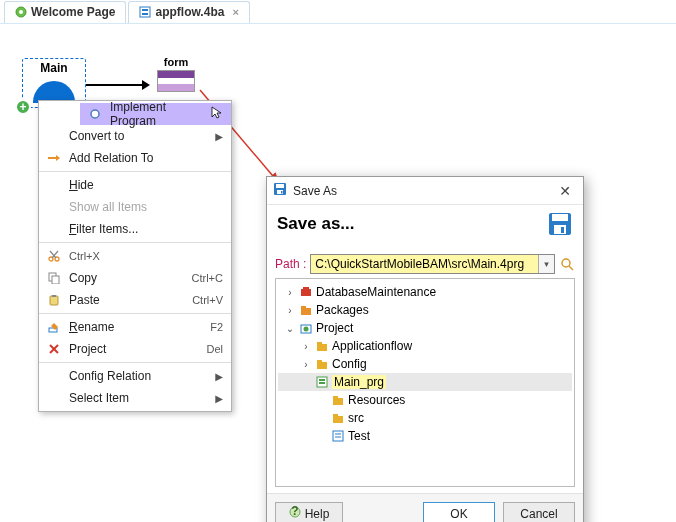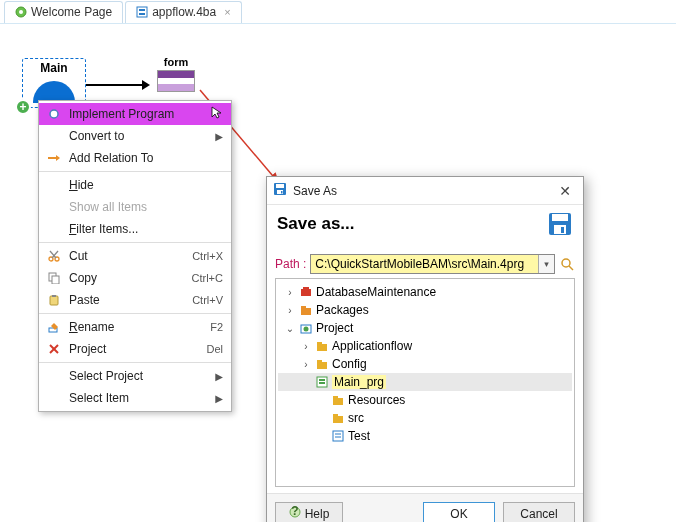--- a/index.html
+++ b/index.html
@@ -1,20 +1,20 @@
 <!DOCTYPE html>
 <html><head>
 <meta charset="utf-8">
 <style>
   * { box-sizing: border-box; margin: 0; padding: 0; font-family: "Segoe UI", Tahoma, sans-serif; font-size: 12px; }
   body { width: 676px; height: 522px; background: #fff; position: relative; overflow: hidden; }
 
   
   .tabbar { display: flex; align-items: center; height: 24px; background: #fff; border-bottom: 1px solid #d4e8f5; padding-left: 4px; gap: 2px; }
-  .tab { display: flex; align-items: center; gap: 4px; padding: 2px 10px; background: #fff; border: 1px solid #c8dcec; border-bottom: none; border-radius: 3px 3px 0 0; height: 22px; color: #333; }
+  .tab { display: flex; align-items: center; gap: 4px; padding: 2px 10px; background: #fff; border: 1px solid #c8dcec; border-bottom: none; border-radius: 3px 3px 0 0; height: 22px; color: #333; font-weight: bold; }
   .tab.active { background: #fff; }
   .tab-icon { width: 12px; height: 12px; display: inline-flex; align-items: center; justify-content: center; }
   .tab-close { color: #999; font-size: 11px; margin-left: 4px; }
 
   
   .canvas { position: absolute; top: 24px; left: 0; right: 0; bottom: 0; background: #fff; }
 
   
   .node-main { position: absolute; left: 22px; top: 34px; width: 64px; height: 50px; border: 1.5px dashed #0a6ed1; border-radius: 3px; background: #fff; display: flex; flex-direction: column; align-items: center; padding-top: 2px; }
   .node-main .lbl { font-weight: bold; font-size: 12px; color: #000; }
@@ -35,21 +35,21 @@
 
   
   .red-arrow { position: absolute; left: 200px; top: 66px; width: 1px; height: 1px; }
   .red-arrow svg { position: absolute; left: 0; top: 0; overflow: visible; }
 
   
   .ctxmenu { position: absolute; left: 38px; top: 76px; width: 194px; background: #fff; border: 1px solid #b2b2b2; box-shadow: 2px 2px 6px rgba(0,0,0,0.25); }
   .ctxmenu .grp { border-bottom: 1px solid #ddd; padding: 2px 0; }
   .ctxmenu .grp:last-child { border-bottom: none; }
   .ctxmenu .item { display: flex; align-items: center; height: 22px; padding: 0 8px 0 4px; gap: 4px; color: #222; cursor: default; }
-  .ctxmenu .item.hover { background: #d946ef; }
+  .ctxmenu .item.hover { background: #c4b5fd; margin-left: 41px; }
   .ctxmenu .item.dim { color: #a7a7a7; }
   .ctxmenu .iconcell { width: 22px; height: 16px; display: flex; align-items: center; justify-content: center; }
   .ctxmenu .label { flex: 1; }
   .ctxmenu .kb { color: #555; font-size: 11px; }
   .ctxmenu .sub { color: #555; font-size: 10px; }
 
   
   .dialog { position: absolute; left: 266px; top: 152px; width: 318px; height: 358px; background: #fff; border: 1px solid #999; box-shadow: 3px 3px 12px rgba(0,0,0,0.3); display: flex; flex-direction: column; }
   .dlg-title { display: flex; align-items: center; height: 28px; padding: 0 6px; border-bottom: 1px solid #e5e5e5; }
   .dlg-title .t { flex: 1; font-size: 12px; color: #222; }
@@ -191,21 +191,20 @@
     <div class="grp">
       <div class="item">
         <span class="iconcell">
           <svg width="12" height="12">
               <circle cx="3" cy="9" r="2" fill="none" stroke="#e8902a" stroke-width="1.3"></circle>
               <circle cx="9" cy="9" r="2" fill="none" stroke="#e8902a" stroke-width="1.3"></circle>
               <line x1="4" y1="8" x2="10" y2="1" stroke="#888" stroke-width="1.3"></line>
               <line x1="8" y1="8" x2="2" y2="1" stroke="#888" stroke-width="1.3"></line>
             </svg>
         </span>
-        <span class="label">Cut</span>
         <span class="kb">Ctrl+X</span>
       </div>
       <div class="item">
         <span class="iconcell">
           <svg width="12" height="12">
               <rect x="1" y="1" width="7" height="8" fill="#fff" stroke="#888"></rect>
               <rect x="4" y="4" width="7" height="8" fill="#fff" stroke="#888"></rect>
             </svg>
         </span>
         <span class="label">Copy</span>
@@ -240,21 +239,21 @@
               <line x1="10" y1="2" x2="2" y2="10" stroke="#d43a2a" stroke-width="2"></line>
             </svg>
         </span>
         <span class="label">Project</span>
         <span class="kb">Del</span>
       </div>
     </div>
     <div class="grp">
       <div class="item">
         <span class="iconcell"></span>
-        <span class="label">Select Project</span>
+        <span class="label">Config Relation</span>
         <span class="sub">▶</span>
       </div>
       <div class="item">
         <span class="iconcell"></span>
         <span class="label">Select Item</span>
         <span class="sub">▶</span>
       </div>
     </div>
   </div>
 

